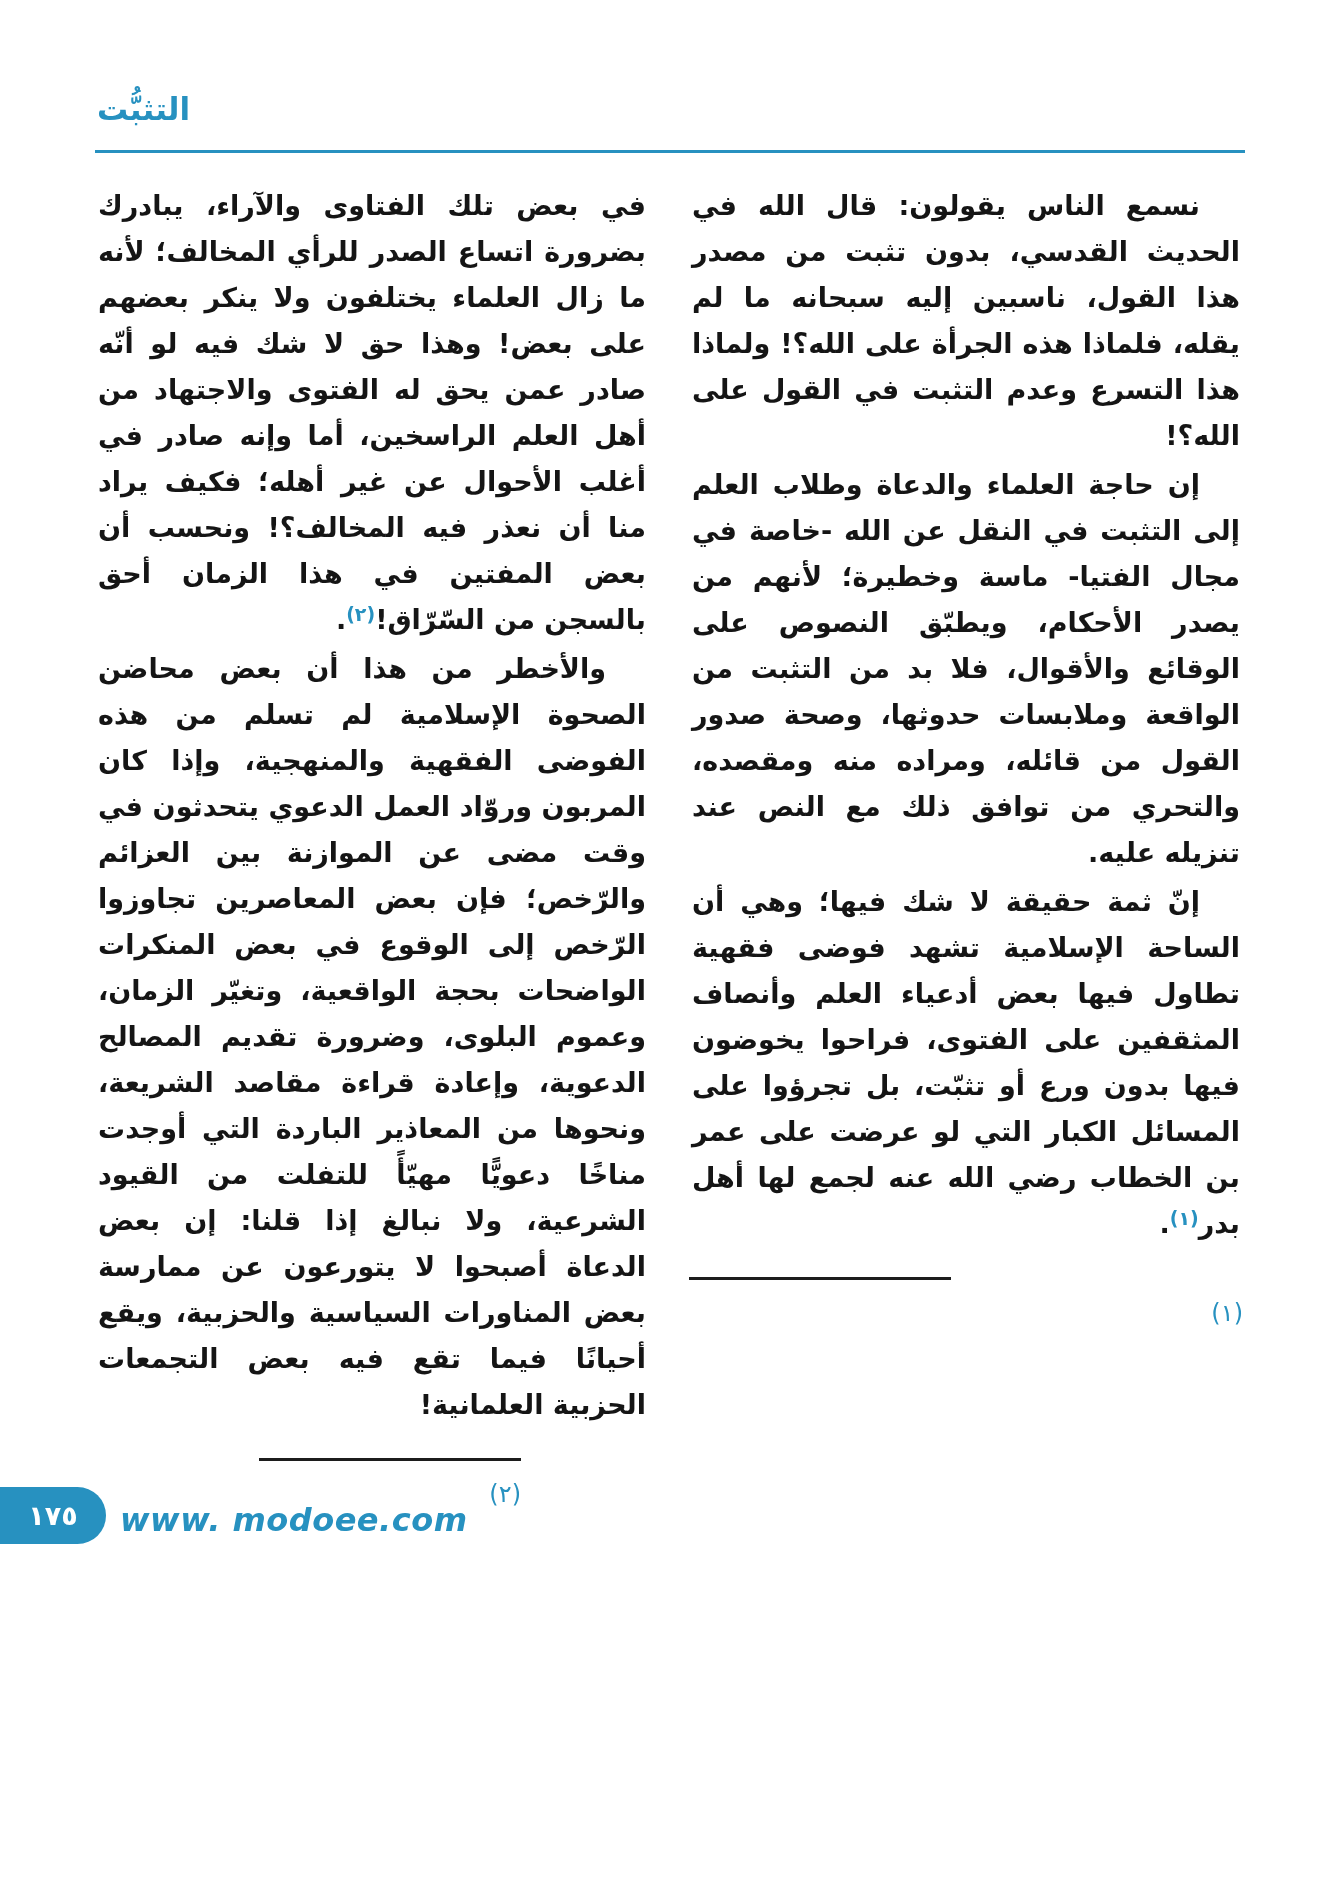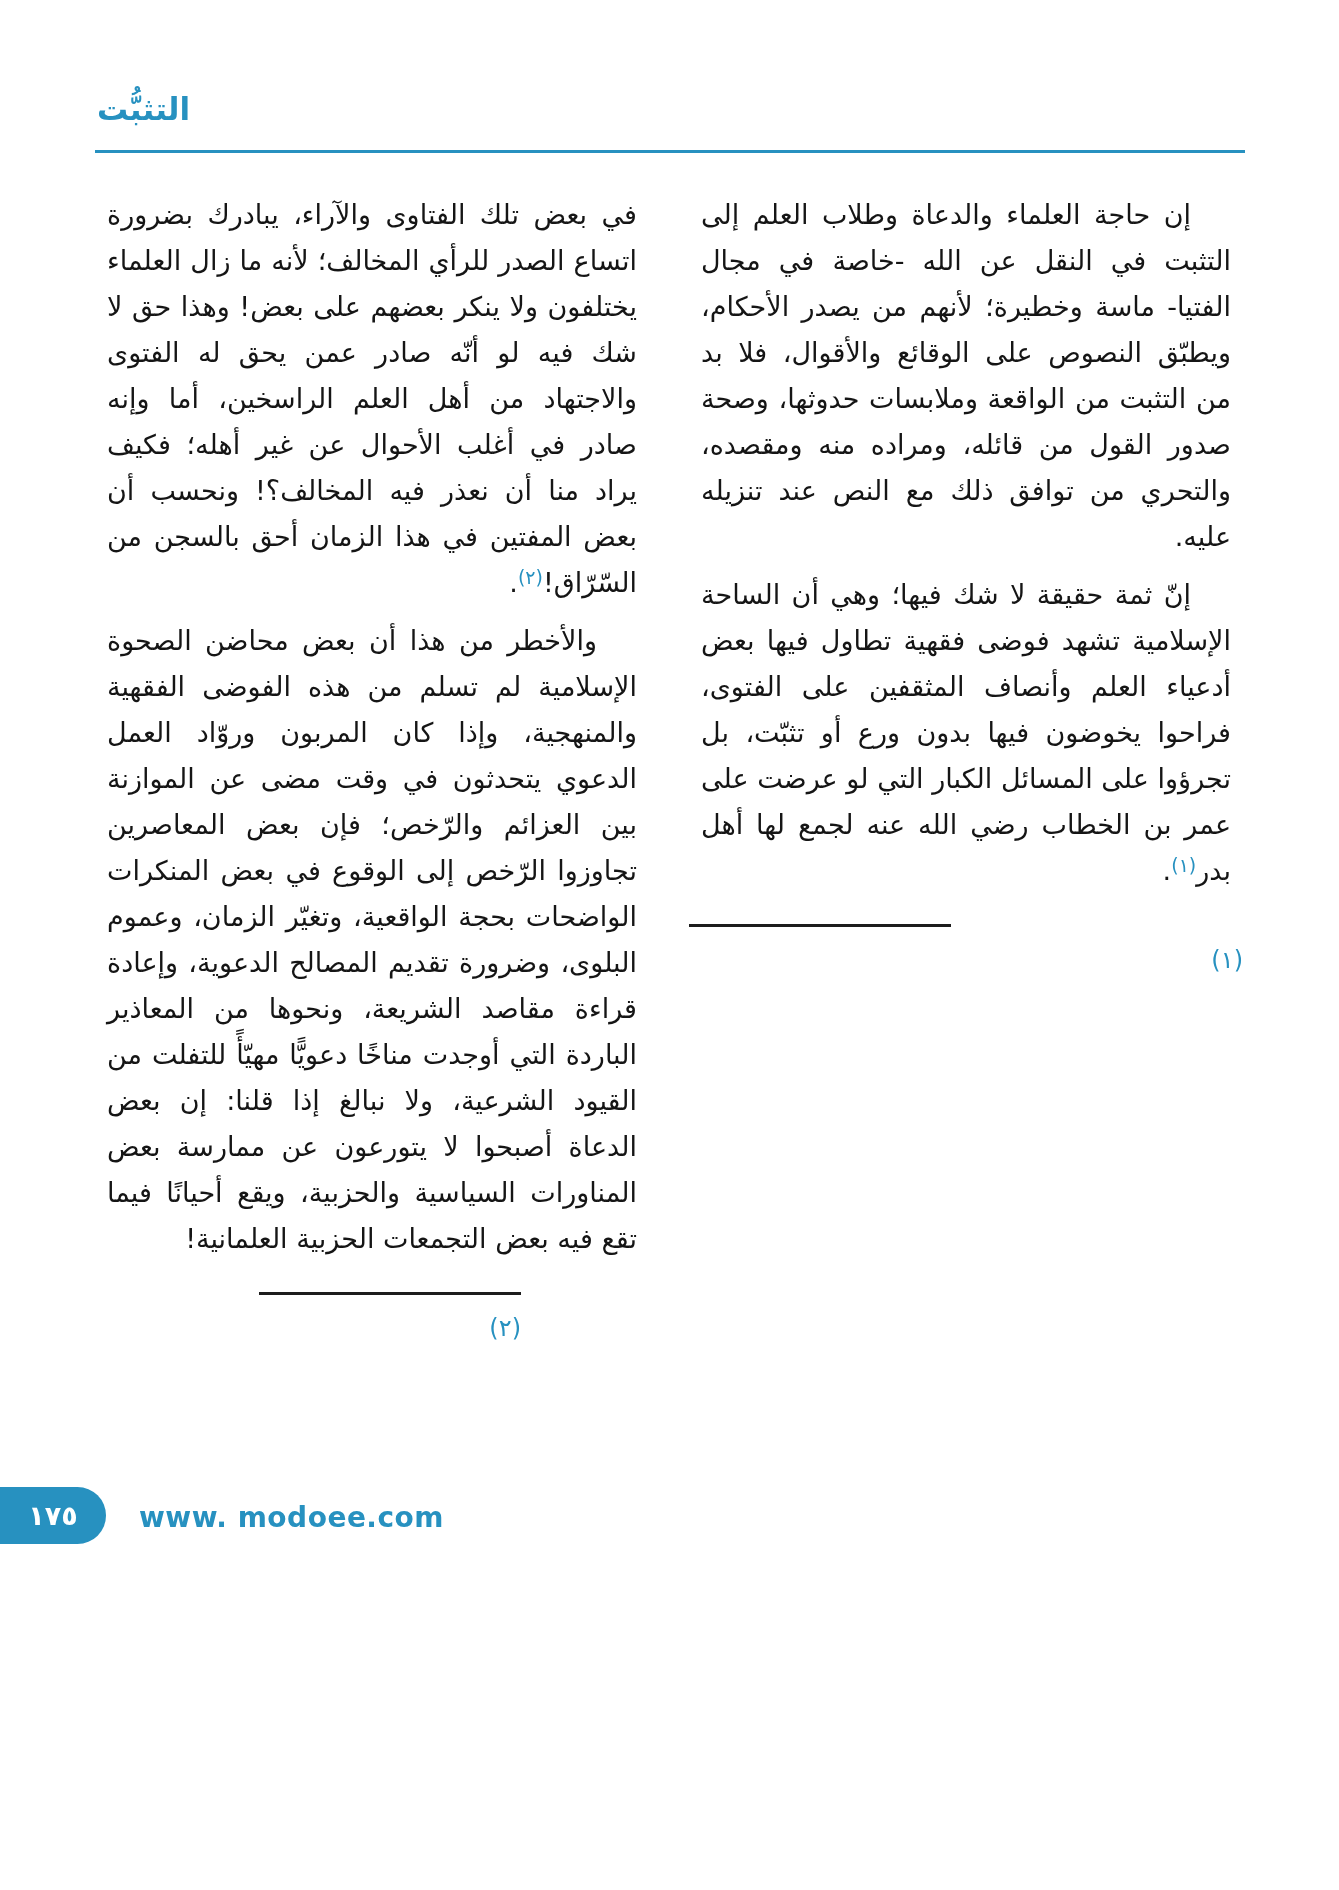--- a/index.html
+++ b/index.html
@@ -18,22 +18,22 @@
     position:absolute; left:95px; right:94px; top:150px;
     height:3px; background:var(--accent);
   }
   
   .columns {
     position:absolute; top:180px; right:96px; width:1148px;
     display:flex; gap:40px; direction:rtl;
   }
   .col { width:554px; }
   p.para {
-    margin:12px; font-size:27px; line-height:46px;
-    text-align:justify; color:var(--ink);
+    margin:3px; font-size:27px; line-height:46px;
+    text-align:justify; color:var(--ink);font-weight:bold;
   }
   p.para.indent { text-indent:40px; }
   .fn-marker {
     color:var(--accent); font-size:19px; vertical-align:8px; line-height:0;
   }
   
   .fn-area { margin-top:30px; }
   .footnote-sep { width:262px; height:3px; background:#1c1c1c; margin:0 0 14px 0; }
   .col-right .footnote-sep { margin-right:auto; margin-left:0; }
   .col-left .fn-area { margin-right:128px; }
@@ -41,36 +41,37 @@
   .fn-num { color:var(--accent); white-space:nowrap; margin-left:10px; }
   .fn-text { color:var(--ink); text-align:right; }
   
   .page-tab {
     position:absolute; left:0; top:1487px; width:106px; height:57px;
     background:var(--accent); border-radius:0 29px 29px 0;
     display:flex; align-items:center; justify-content:center;
     color:#ffffff; font-size:27px; font-weight:bold;text-align:center;
   }
   .website {
-    position:absolute; left:139px; top:1501px; direction:ltr;
-    color:var(--accent); font-size:28px; font-weight:bold; letter-spacing:0.5px;
+    position:absolute; left:120px; top:1501px; direction:ltr;
+    color:var(--accent); font-size:32px; font-weight:bold; letter-spacing:0.5px;font-style:italic;
   }
 </style>
 </head>
 <body>
 
 <div class="page">
 
   <span class="header-title">التثبُّت</span>
   <div class="header-rule"></div>
 
   <div class="columns">
 
     <div class="col col-right">
       <div class="paras">
+          <p class="para indent"><span>نسمع الناس يقولون: قال الله في الحديث القدسي، بدون تثبت من مصدر هذا القول، ناسبين إليه سبحانه ما لم يقله، فلماذا هذه الجرأة على الله؟! ولماذا هذا التسرع وعدم التثبت في القول على الله؟!</span></p>
           <p class="para indent"><span>إن حاجة العلماء والدعاة وطلاب العلم إلى التثبت في النقل عن الله -خاصة في مجال الفتيا- ماسة وخطيرة؛ لأنهم من يصدر الأحكام، ويطبّق النصوص على الوقائع والأقوال، فلا بد من التثبت من الواقعة وملابسات حدوثها، وصحة صدور القول من قائله، ومراده منه ومقصده، والتحري من توافق ذلك مع النص عند تنزيله عليه.</span></p>
           <p class="para indent"><span>إنّ ثمة حقيقة لا شك فيها؛ وهي أن الساحة الإسلامية تشهد فوضى فقهية تطاول فيها بعض أدعياء العلم وأنصاف المثقفين على الفتوى، فراحوا يخوضون فيها بدون ورع أو تثبّت، بل تجرؤوا على المسائل الكبار التي لو عرضت على عمر بن الخطاب رضي الله عنه لجمع لها أهل بدر</span><span class="fn-marker">(١)</span><span>.</span></p>
         </div>
       <div class="fn-area">
         <div class="footnote-sep"></div>
         <div class="fns">
             <div class="footnote">
               <span class="fn-num">(١)</span>
             </div>
           </div>

